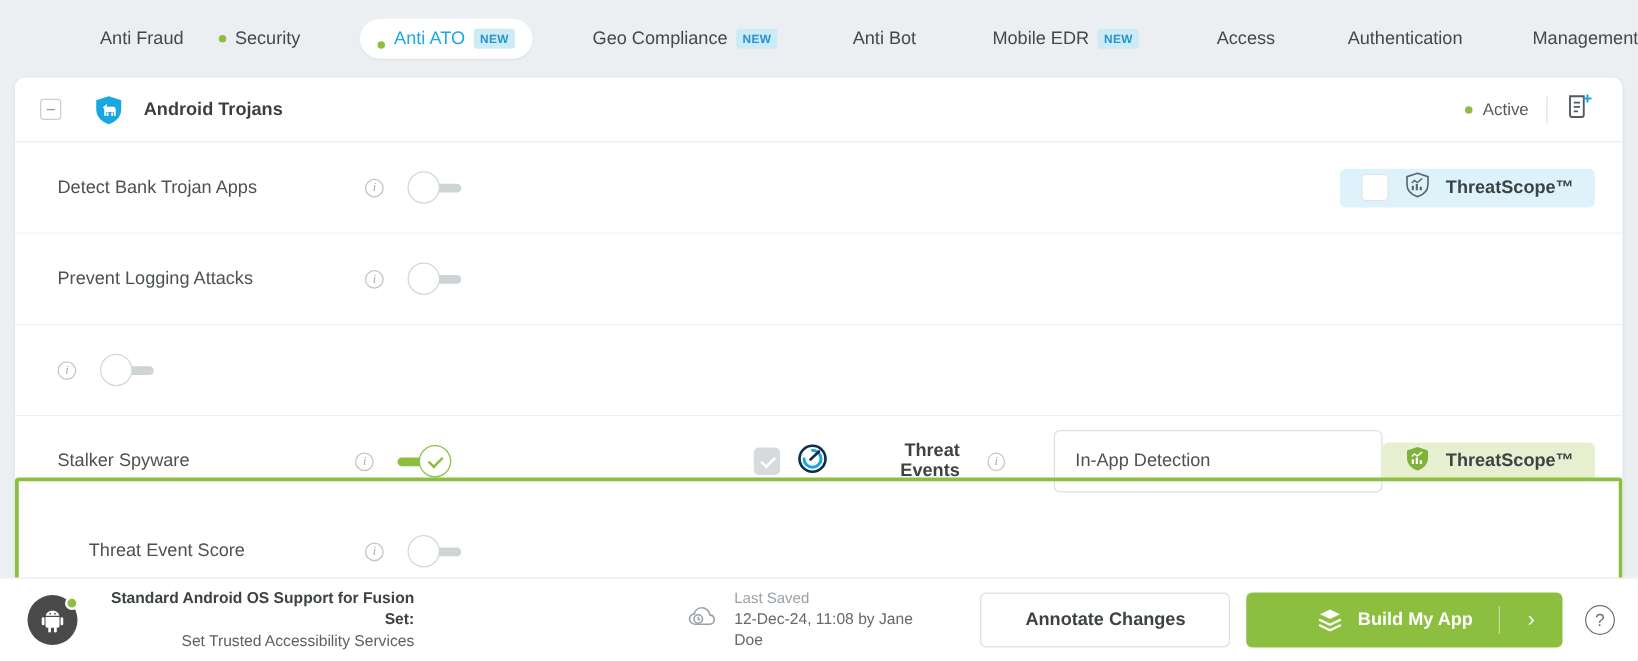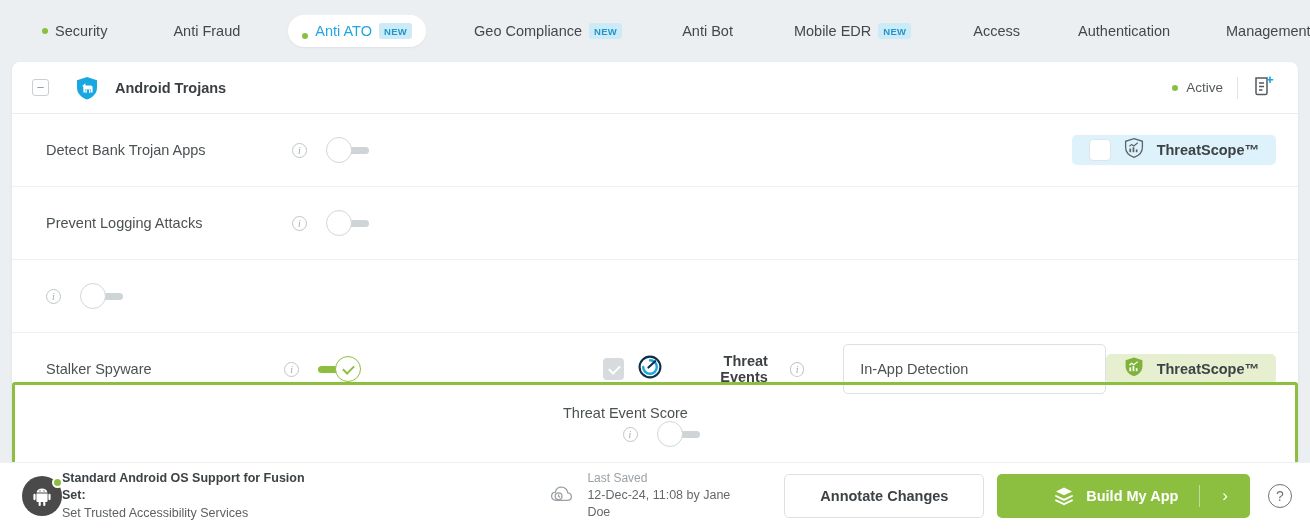--- a/index.html
+++ b/index.html
@@ -138,21 +138,21 @@
     padding: 0 18px 0 22px; border-top: 1px solid #eceff1;
   }
   .avatar {
     width: 40px; height: 40px; border-radius: 50%; background: #4a4a4a;
     position: relative; display: flex; align-items: center; justify-content: center; flex: 0 0 auto;
   }
   .avatar .pulse {
     position: absolute; right: -1px; top: 1px; width: 11px; height: 11px;
     border-radius: 50%; background: #8cbf3f; border: 2px solid #fff;
   }
-  .fo-text { line-height: 1.38; }
+  .fo-text { line-height: 1.38; text-align: right; }
   .fo-t1 { font-size: 12.5px; font-weight: bold; color: #3d4245; }
   .fo-t2 { font-size: 12.5px; color: #5c6164; }
   .saved { display: flex; align-items: center; gap: 12px; margin-left: 218px; }
   .saved-text { line-height: 1.38; }
   .saved-t1 { font-size: 12px; color: #9aa1a6; }
   .saved-t2 { font-size: 12.5px; color: #64696d; }
   .btn-annotate {
     margin-left: 28px; width: 200px; height: 44px;
     border: 1px solid #dbe1e5; border-radius: 5px; background: #fff;
     font-family: "Liberation Sans", sans-serif; font-size: 14.5px; font-weight: bold; color: #3d4245;
@@ -170,26 +170,26 @@
     border: 1.5px solid #6e7478; color: #6e7478; font-size: 14px;
     display: flex; align-items: center; justify-content: center; cursor: pointer; flex: 0 0 auto;
   }
 </style>
 </head>
 <body>
 
 <div class="app">
 
   <div class="topnav">
+    <div class="navitem" style="margin-left:38px;">
+      <span>Anti Fraud</span>
+    </div>
     <div class="navitem">
       <span class="dot"></span>
       <span>Security</span>
-    </div>
-    <div class="navitem" style="margin-left:38px;">
-      <span>Anti Fraud</span>
     </div>
     <div class="navitem active" style="margin-left:34px;align-items:flex-end;">
       <span class="dot"></span>
       <span>Anti ATO</span>
       <span class="badge">NEW</span>
     </div>
     <div class="navitem" style="margin-left:34px;">
       <span>Geo Compliance</span>
       <span class="badge">NEW</span>
     </div>
@@ -329,21 +329,21 @@
                 <rect x="6.4" y="11.4" width="1.7" height="3.8" fill="#ffffff"></rect>
                 <rect x="9.6" y="10.0" width="1.7" height="5.2" fill="#ffffff"></rect>
                 <rect x="12.8" y="12.2" width="1.7" height="3.0" fill="#ffffff"></rect>
               </svg>
             </span>
             <span class="ts-label">ThreatScope™</span>
           </div>
         </div>
       </div>
 
-      <div class="row last" style="height:72px;flex-direction:column;">
+      <div class="row last" style="height:72px;">
         <div class="row-label indent">Threat Event Score</div>
         <div class="ctrls">
           <div class="info">i</div>
           <div class="toggle">
             <span class="track"></span>
             <span class="knob"></span>
           </div>
         </div>
       </div>
 

